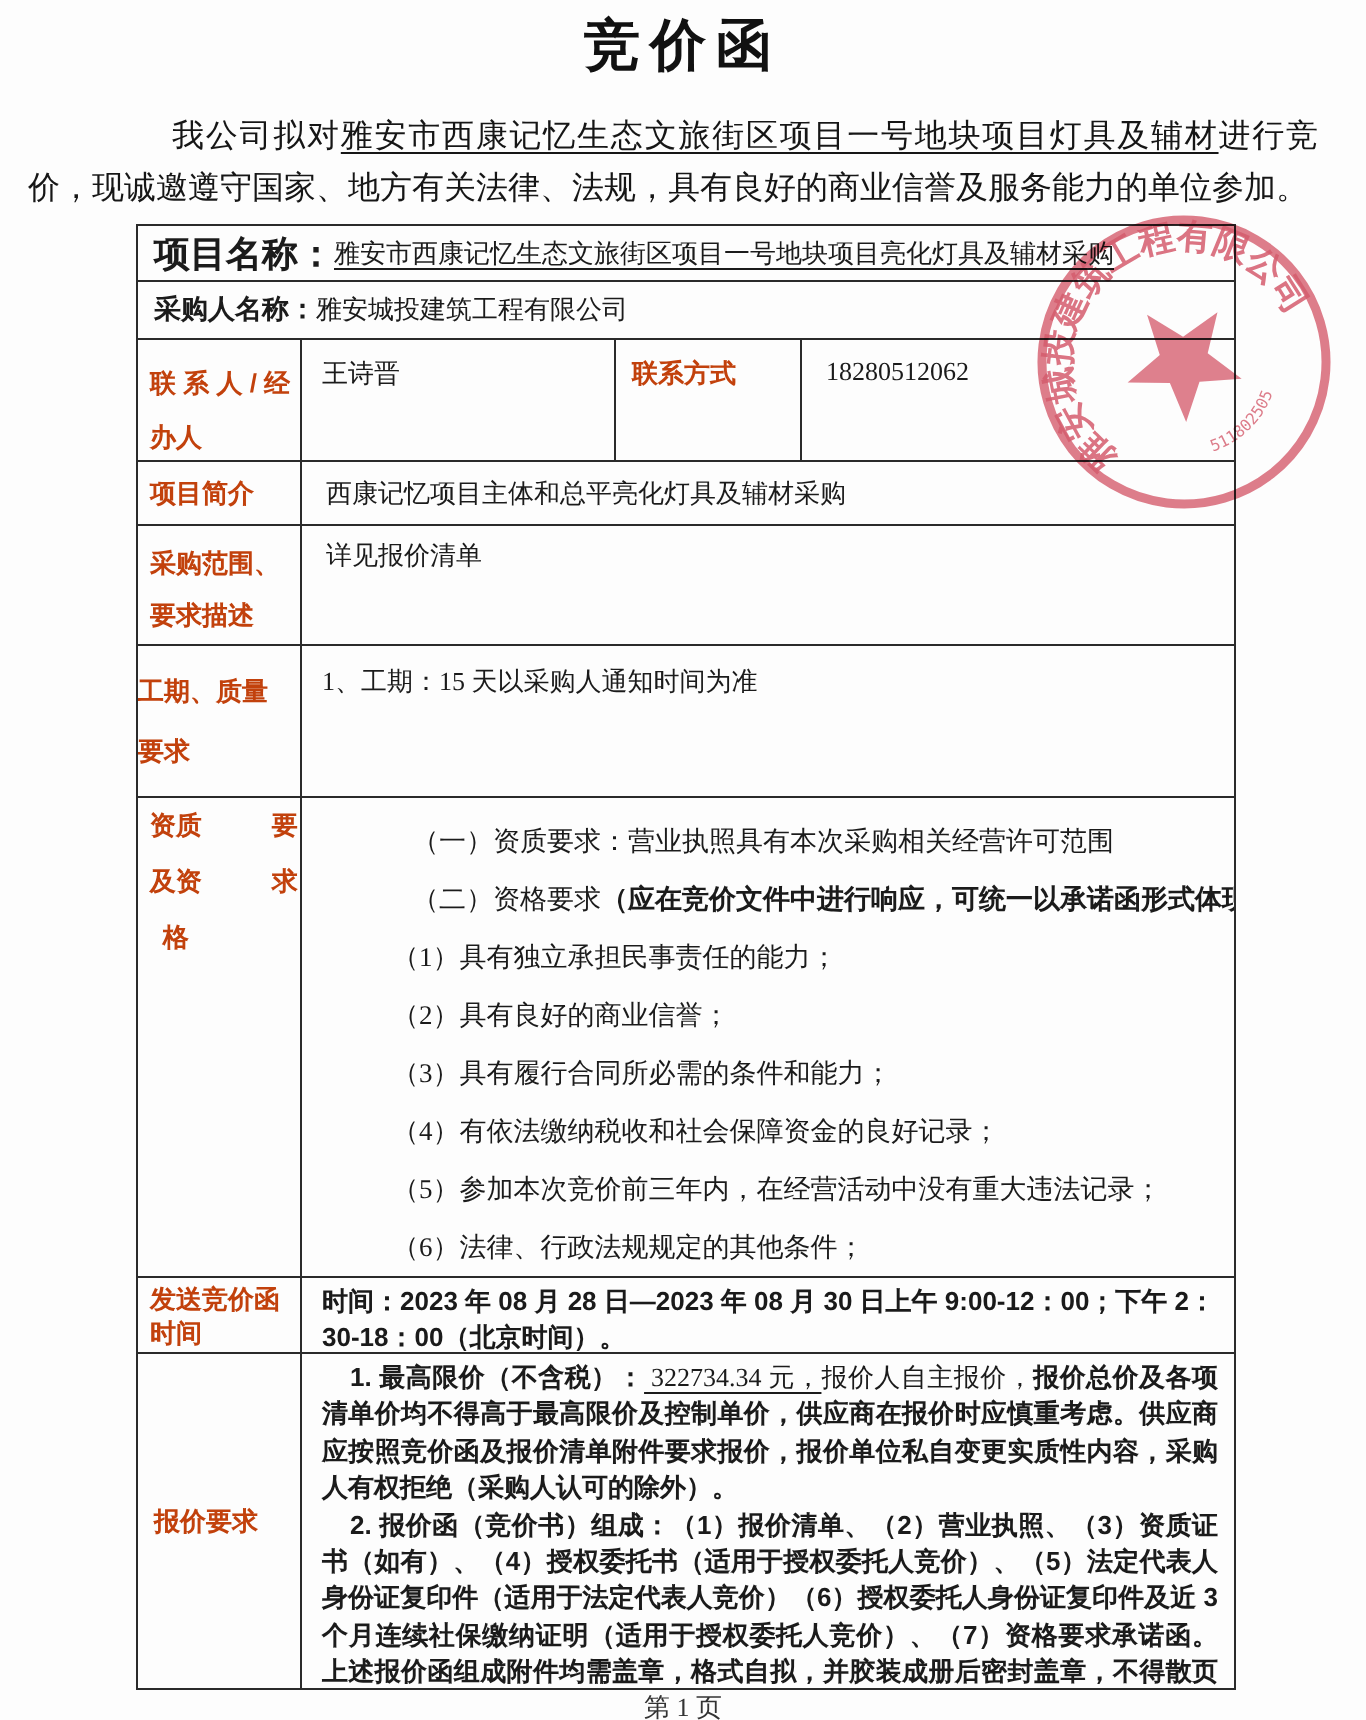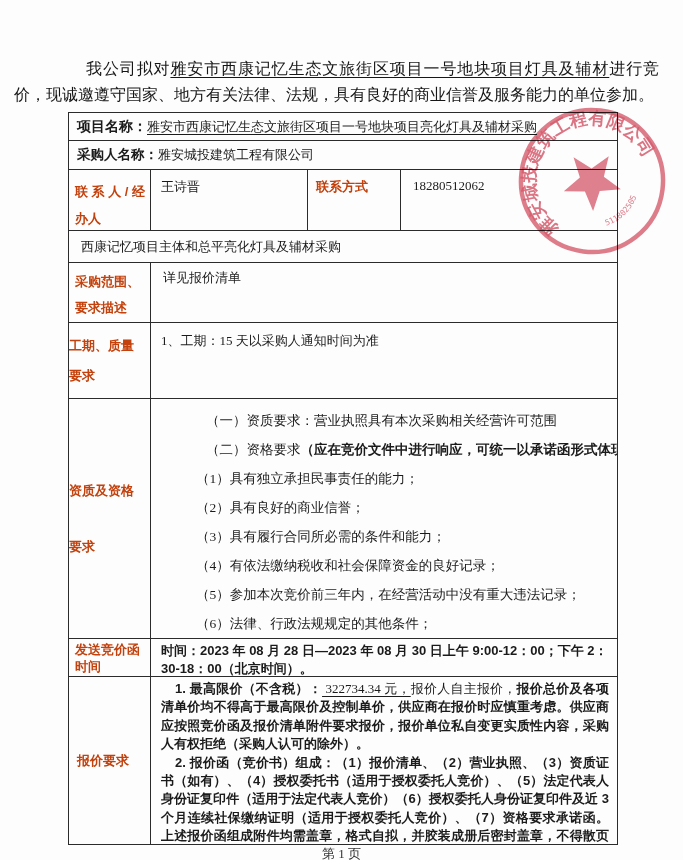--- a/index.html
+++ b/index.html
@@ -48,21 +48,21 @@
   .r4{height:32px;}
   .r4 .lblcell{display:flex;align-items:center;padding-left:6px;}
   .r4 .valcell{display:flex;align-items:center;padding-left:12px;}
   .r5{height:60px;justify-content:center;}
   .r5 .lblcell{padding:6px 0 0 6px;line-height:26px;}
   .r5 .valcell{padding:6px 0 0 12px;}
   .r6{height:76px;}
   .r6 .lblcell{padding-top:8px;line-height:30px;}
   .r6 .valcell{padding:5px 8px 0 10px;line-height:25px;text-align:justify;}
   .r7{height:240px;}
-  .r7 .lblcell{display:flex;flex-direction:column;justify-content:center;line-height:28px;gap:28px;}
+  .r7 .lblcell{display:flex;justify-content:center;text-align:center;line-height:28px;gap:28px;}
   .r7 .valcell{padding:7px 8px 0 12px;font-size:13.5px;}
   .r7 p{margin:0;line-height:29px;white-space:nowrap;}
   .r7 p.hd{text-indent:43px;}
   .r7 p.it{text-indent:33px;}
   .r8{height:38px;}
   .r8 .lblcell{padding:2px 0 0 6px;line-height:17px;}
   .r8 .valcell{padding:3px 6px 0 10px;line-height:18px;}
   .r8 .valcell .txt{font-family:"Liberation Sans","DejaVu Sans",sans-serif;font-weight:bold;color:#1a1a1a;}
   .r9{height:167px;}
   .r9 .lblcell{display:flex;align-items:center;padding-left:8px;}
@@ -78,28 +78,29 @@
   .stamp{
     position:absolute;left:512px;top:101px;width:164px;height:164px;
     mix-blend-mode:multiply;opacity:.85;pointer-events:none;
   }
 </style>
 </head>
 <body>
 
 <div class="page">
 
+  <div class="title">竞价函</div>
 
   <p class="intro"><span>我公司拟对</span><span class="u">雅安市西康记忆生态文旅街区项目一号地块项目灯具及辅材</span><span>进行竞价，现诚邀遵守国家、地方有关法律、法规，具有良好的商业信誉及服务能力的单位参加。</span></p>
 
   <div class="doc-table">
 
     <div class="trow r1">
       <div class="cell" style="width:100%;display:flex;align-items:center;padding-left:8px;">
-        <span class="sans" style="font-size:14px;font-family:Liberation Serif, serif;">项目名称：</span>
+        <span class="sans" style="font-size:18px;font-family:Liberation Serif, serif;">项目名称：</span>
           <span class="u serif">雅安市西康记忆生态文旅街区项目一号地块项目亮化灯具及辅材采购</span>
       </div>
     </div>
 
     <div class="trow r2">
       <div class="cell" style="width:100%;display:flex;align-items:center;padding-left:8px;">
         <span class="sans" style="font-size:13.5px;">采购人名称：</span>
           <span class="serif">雅安城投建筑工程有限公司</span>
       </div>
     </div>
@@ -108,20 +109,21 @@
       <div class="cell bordered lblcell lbl1">
         <div>联 系 人 / 经</div>
         <div>办人</div>
       </div>
       <div class="cell bordered name serif" style="width:157px;flex:none;">王诗晋</div>
       <div class="cell bordered lblcell m-lbl" style="width:93px;">联系方式</div>
       <div class="cell phone serif">18280512062</div>
     </div>
 
     <div class="trow r4">
+      <div class="cell bordered lblcell">项目简介</div>
       <div class="cell valcell serif">西康记忆项目主体和总平亮化灯具及辅材采购</div>
     </div>
 
     <div class="trow r5">
       <div class="cell bordered lblcell">
         <div>采购范围、</div>
         <div>要求描述</div>
       </div>
       <div class="cell valcell serif">详见报价清单</div>
     </div>

